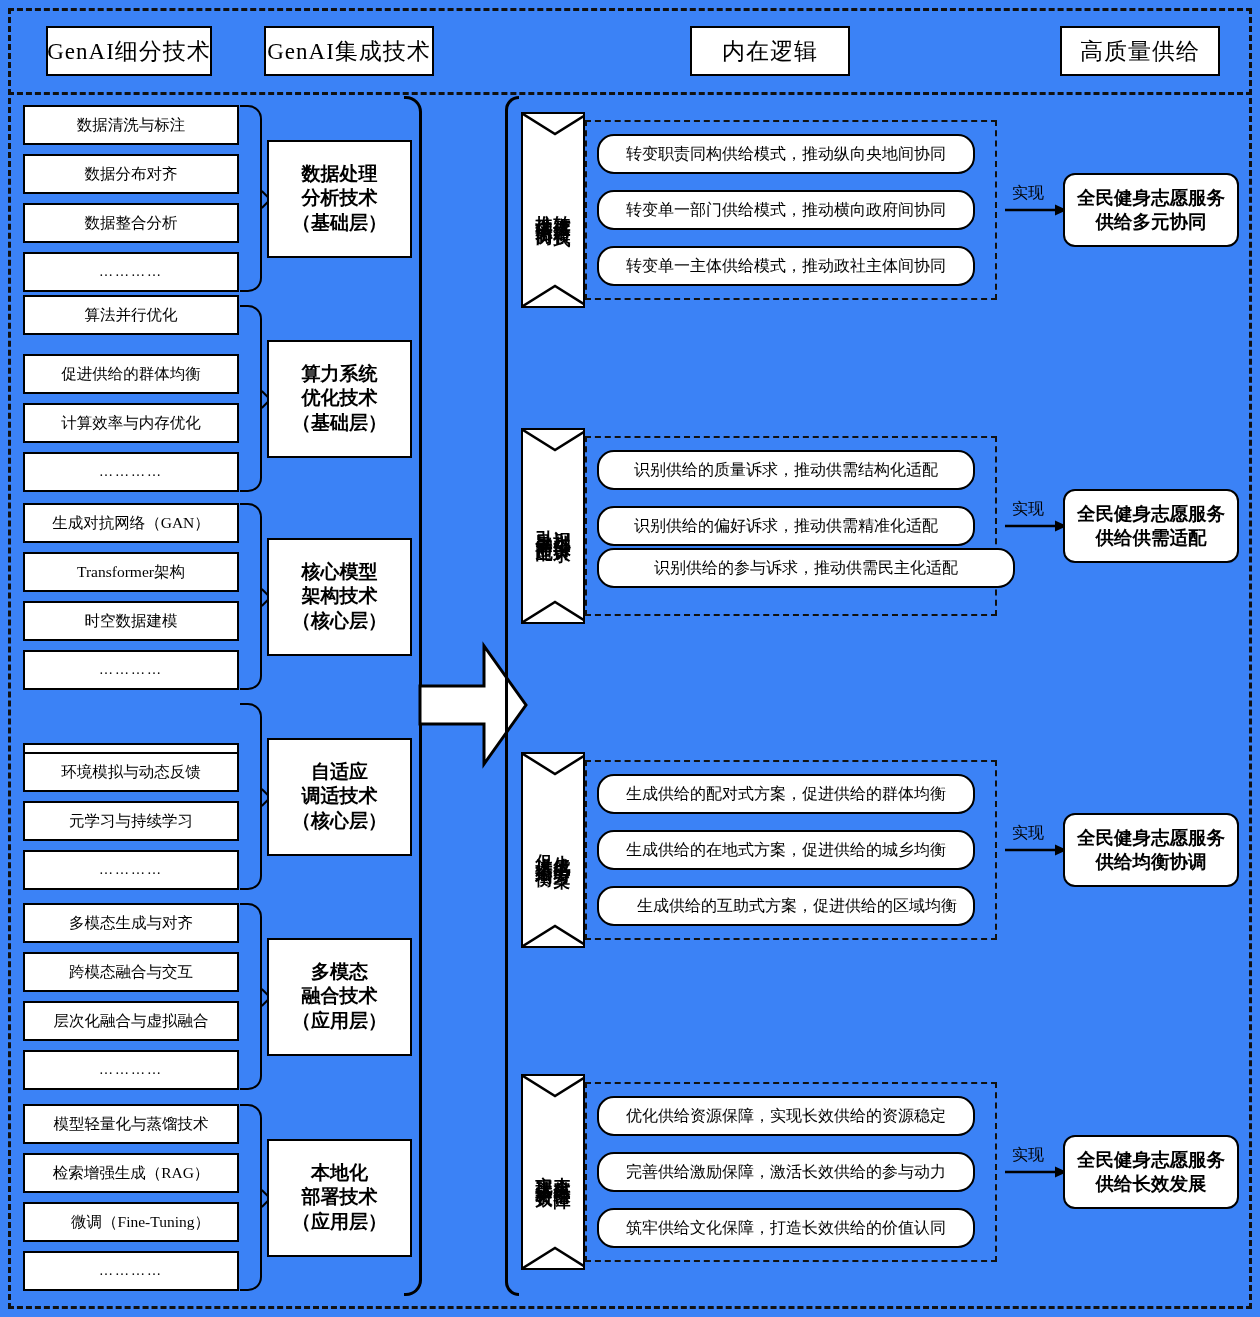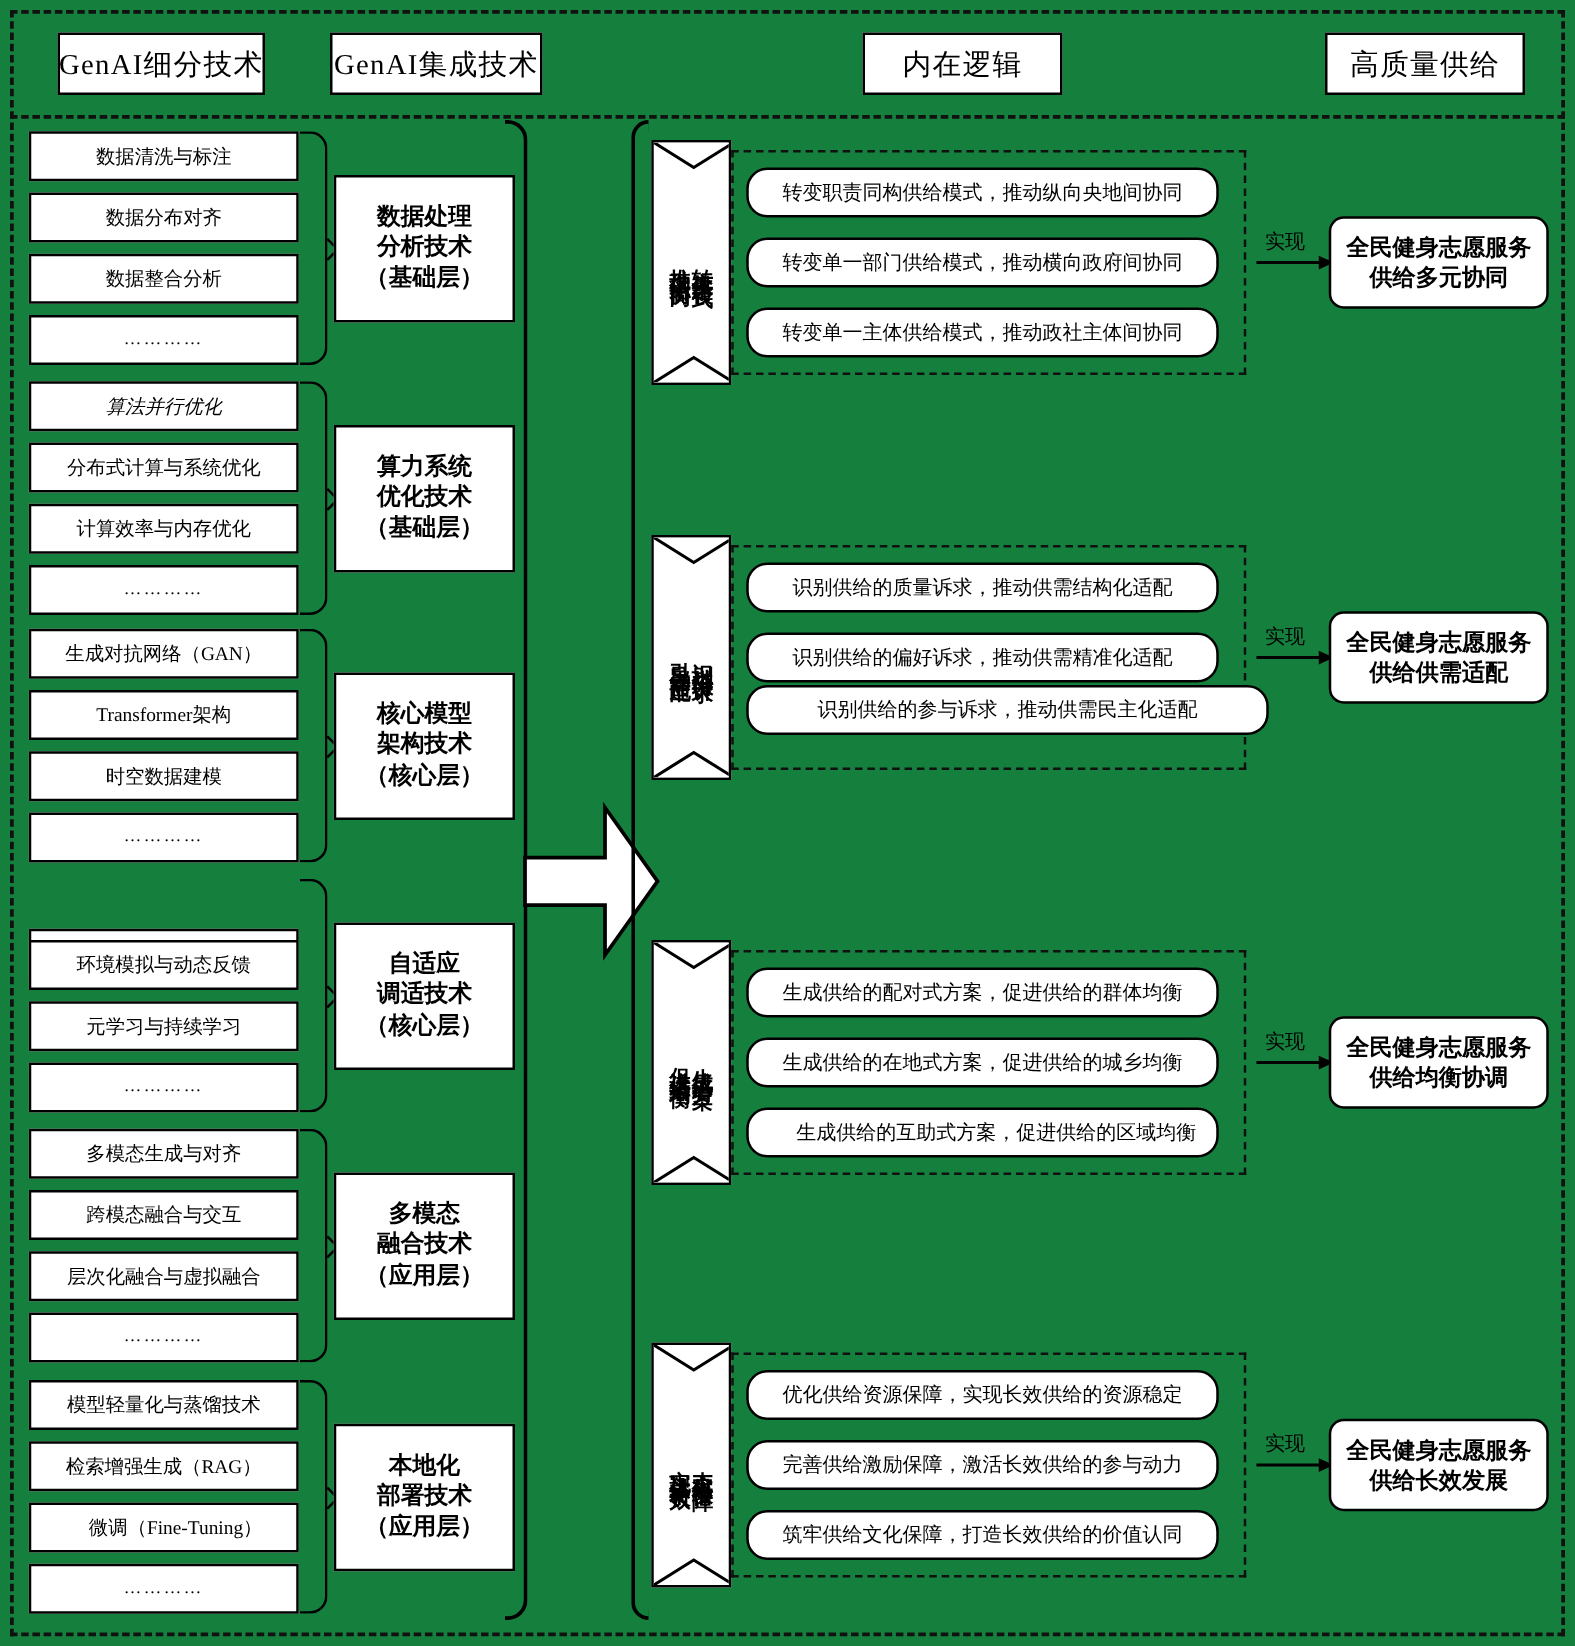--- a/index.html
+++ b/index.html
@@ -6,21 +6,21 @@
   body{
     font-family:"Liberation Serif","DejaVu Serif",serif;
     color:#000;
     -webkit-font-smoothing:antialiased;
   }
   #page{
     position:relative;
     width:1260px;
     height:1317px;
     overflow:hidden;
-    background:#15803d;
+    background:#3b82f6;
   }
   
   .outer-frame{
     position:absolute;
     left:8px; top:8px;
     width:1244px; height:1301px;
     border:3px dashed #111;
     box-sizing:border-box;
   }
   .header-divider{
@@ -219,22 +219,22 @@
       <div class="fg-box" style="top: 154px;">数据分布对齐</div>
       <div class="fg-box" style="top: 203px;">数据整合分析</div>
       <div class="fg-box dots" style="top: 252px;">…………</div>
       <div class="brace" style="left: 240px; top: 105px; height: 187px;"></div>
       <div class="brace-tip" style="left: 256px; top: 192.5px;"></div>
       <div class="int-box" style="top: 139.5px; height: 118px;">
         <span>数据处理</span>
         <span>分析技术</span>
         <span>（基础层）</span>
       </div>
-      <div class="fg-box" style="top: 305px; font-style: italic;">算法并行优化</div>
-      <div class="fg-box" style="top: 354px;">分布式计算与系统优化</div>
+      <div class="fg-box" style="top: 295px;">算法并行优化</div>
+      <div class="fg-box" style="top: 354px;">促进供给的群体均衡</div>
       <div class="fg-box" style="top: 403px;">计算效率与内存优化</div>
       <div class="fg-box dots" style="top: 452px;">…………</div>
       <div class="brace" style="left: 240px; top: 305px; height: 187px;"></div>
       <div class="brace-tip" style="left: 256px; top: 392.5px;"></div>
       <div class="int-box" style="top: 339.5px; height: 118px;">
         <span>算力系统</span>
         <span>优化技术</span>
         <span>（基础层）</span>
       </div>
       <div class="fg-box" style="top: 503px;">生成对抗网络（GAN）</div>

